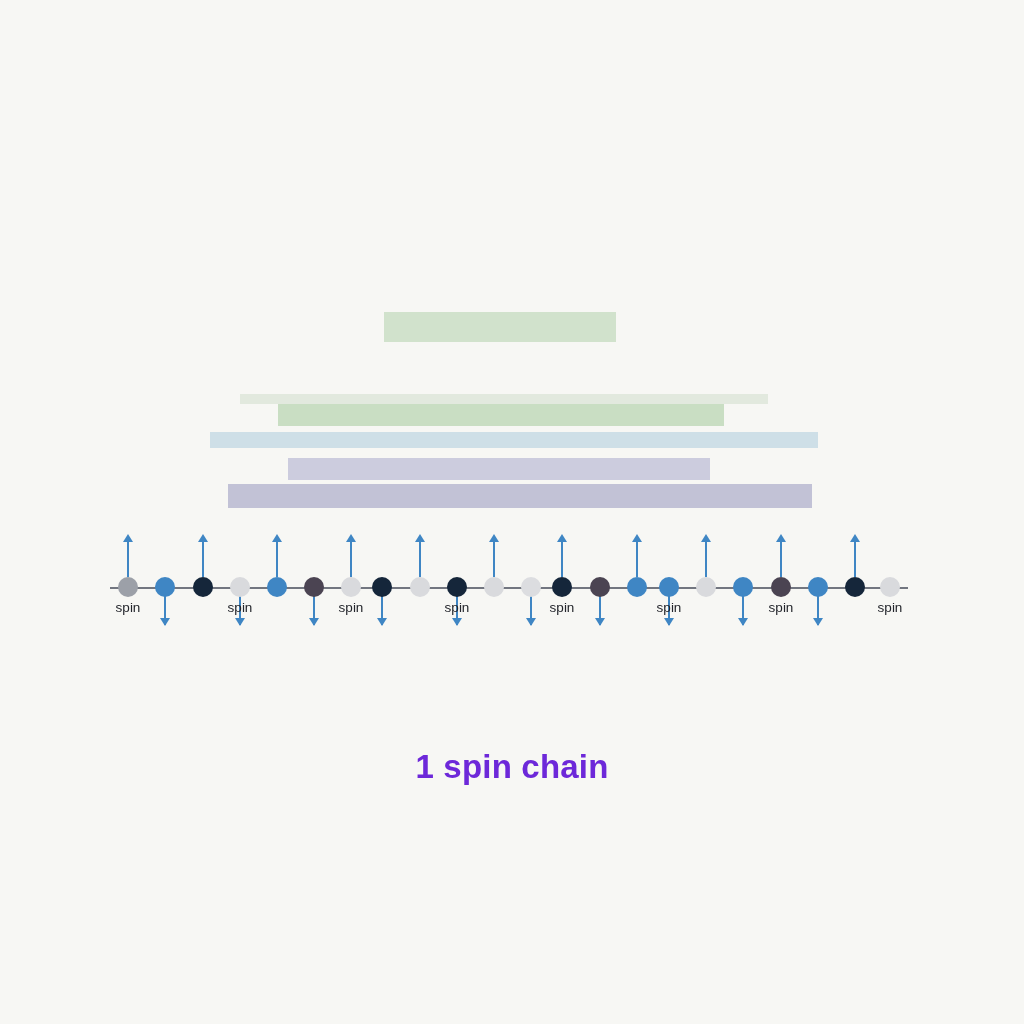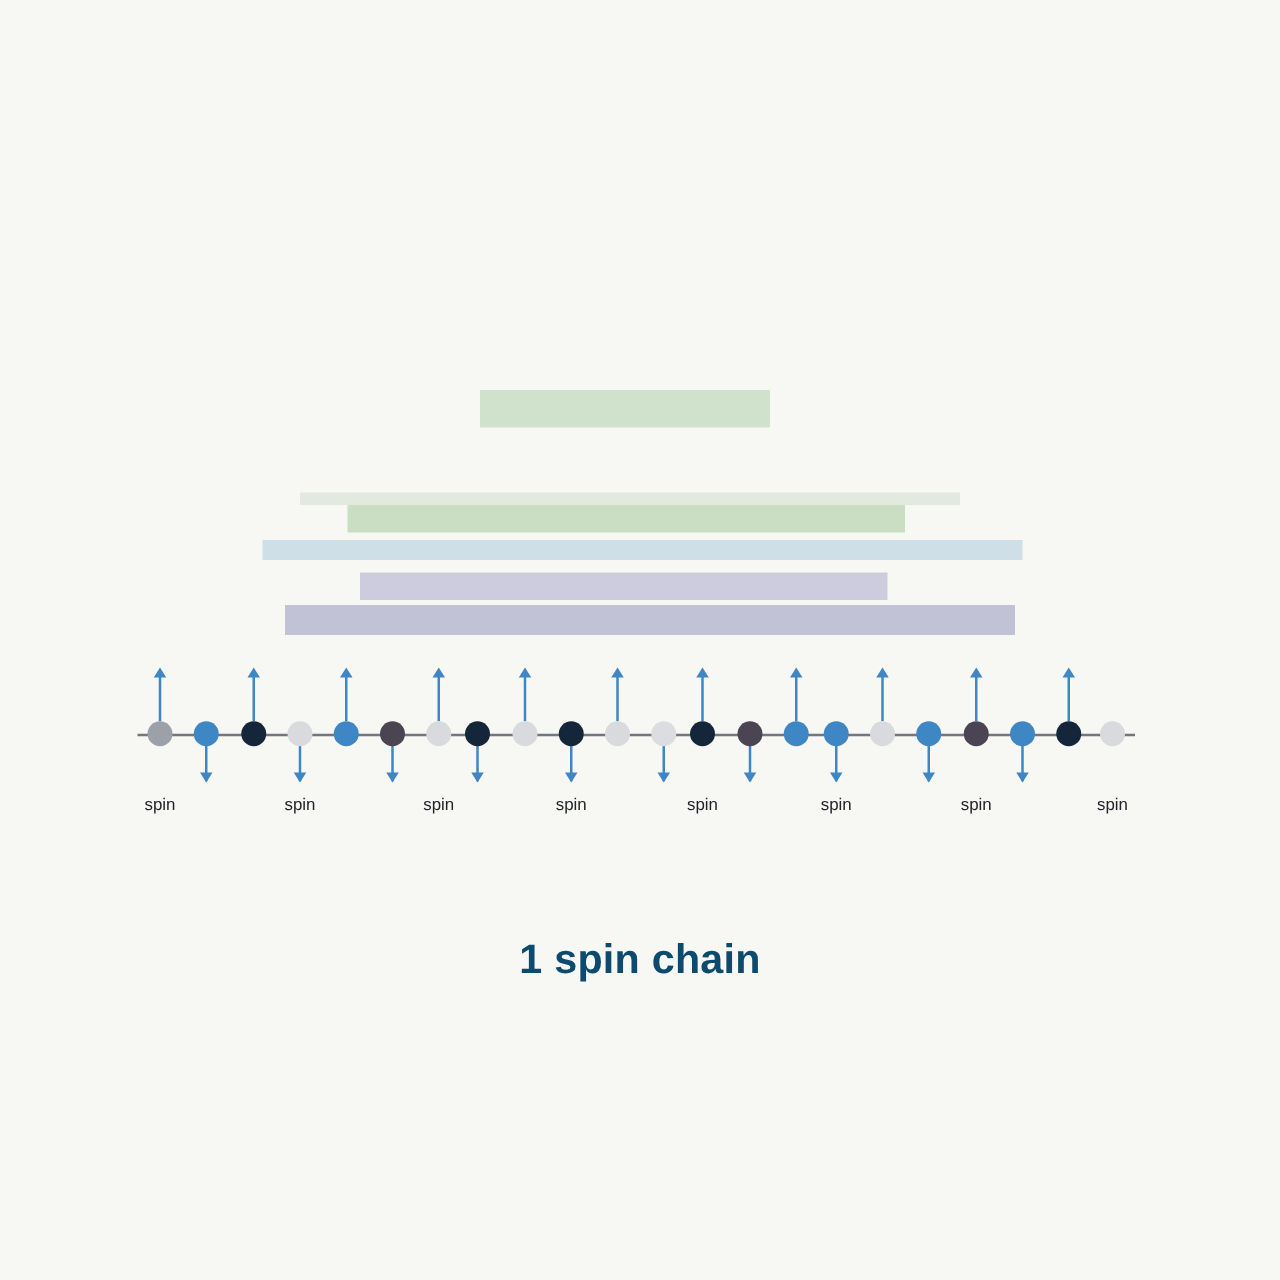--- a/index.html
+++ b/index.html
@@ -100,33 +100,32 @@
     top: 98px;
     border-top: 8px solid #3f86c4;
   }
   .site-label {
     position: absolute;
     top: 80px;
     font-size: 13.5px;
     color: #23252b;
     transform: translateX(-50%);
     white-space: nowrap;
-    margin-top: 36px;
   }
 
   
   .caption {
     position: absolute;
     left: 0;
     top: 748px;
     width: 1024px;
     text-align: center;
     font-size: 33px;
     font-weight: 700;
-    color: #0c4a6e;
+    color: #6d28d9;
     letter-spacing: 0.2px;
   }
 </style>
 </head>
 <body>
 
 <div id="canvas" style="background: rgb(247, 247, 244);">
 
   <div class="layers" id="layers">
       <div class="slab" style="left: 384px; top: 12px; width: 232px; height: 30px; background: rgb(207, 224, 201); opacity: 0.95;"></div>

